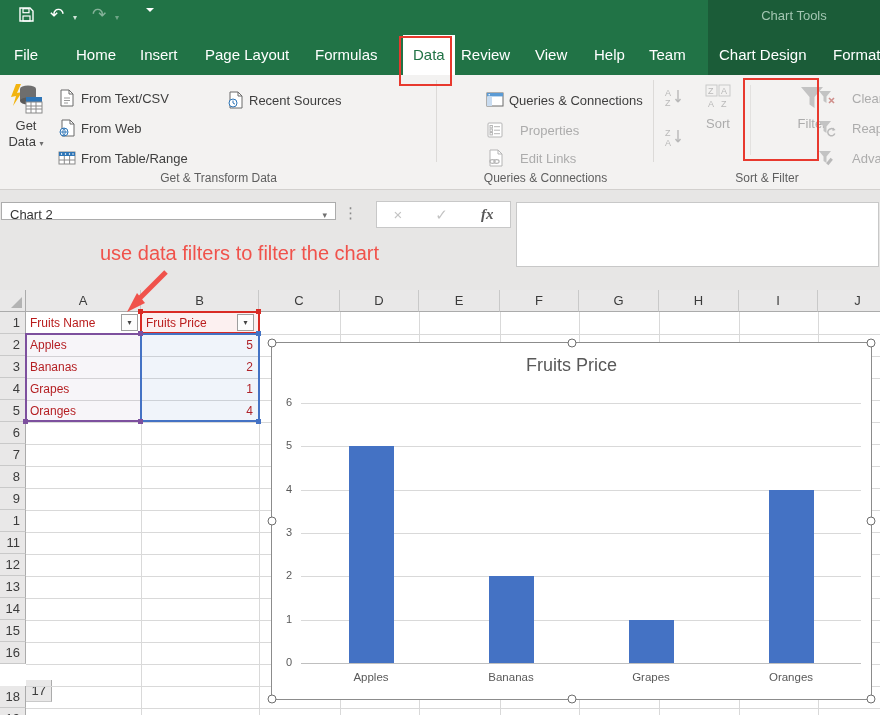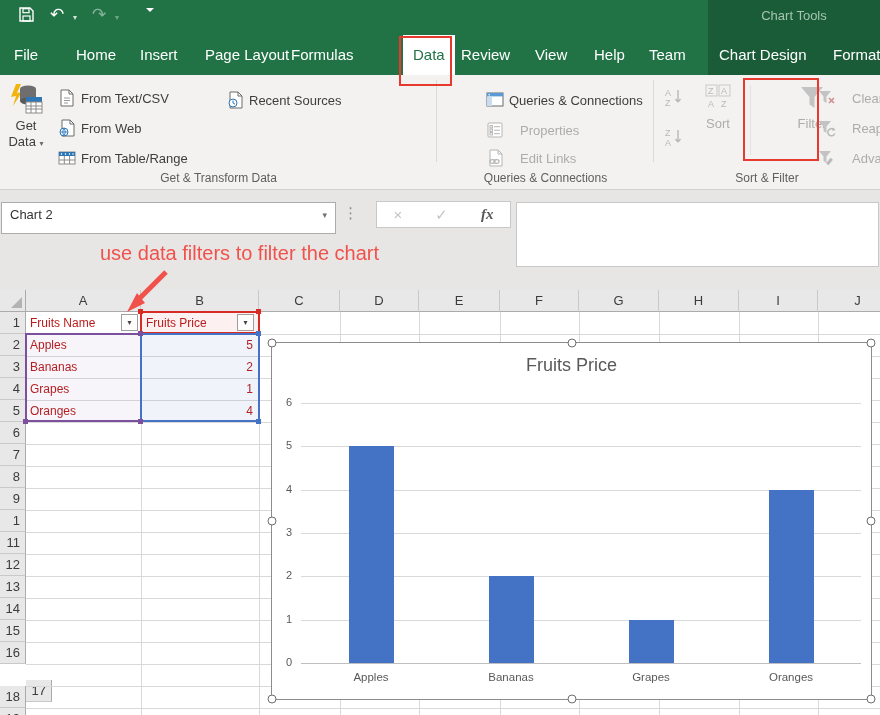--- a/index.html
+++ b/index.html
@@ -44,21 +44,21 @@
   .icon16{display:inline-block;width:18px;height:18px;flex:none;}
 
   
   .redbox{position:absolute;border:2px solid #E8392E;pointer-events:none;z-index:40;}
   #annotation{position:absolute;left:100px;top:242px;font-size:20px;color:#F0524B;
        font-weight:500;z-index:40;white-space:nowrap;}
   #arrow-svg{position:absolute;left:90px;top:262px;z-index:40;pointer-events:none;}
 
   
   #formula-row{position:absolute;left:0;top:190px;width:880px;height:100px;background:#E7E6E5;}
-  #name-box{position:absolute;left:1px;top:12px;width:335px;height:32px;background:#fff;
+  #name-box{position:absolute;left:1px;top:12px;width:335px;height:18px;background:#fff;
        border:1px solid #ACACAC;font-size:13px;color:#333;line-height:24px;padding-left:8px;}
   #name-box .caret{position:absolute;right:8px;top:0;color:#707070;font-size:9px;}
   #fx-dots{position:absolute;left:343px;top:14px;color:#8A8A8A;font-size:15px;letter-spacing:0;}
   #fx-box{position:absolute;left:376px;top:11px;width:135px;height:27px;background:#fff;
        border:1px solid #C8C8C8;display:flex;align-items:center;justify-content:space-around;}
   #fx-box .g{color:#C3C3C3;font-size:15px;}
   #fx-box .fx{color:#595959;font-family:"Liberation Serif",serif;font-style:italic;
        font-weight:bold;font-size:15px;}
   #formula-bar{position:absolute;left:516px;top:12px;width:363px;height:65px;background:#fff;
        border:1px solid #C8C8C8;}
@@ -117,21 +117,21 @@
   </div>
   <div id="ctx-dark"></div>
   <div id="chart-tools-label">Chart Tools</div>
 
   <div id="tabbar">
       <div class="tabdark"></div>
       <div class="tab" style="left: 14px;">File</div>
       <div class="tab" style="left: 76px;">Home</div>
       <div class="tab" style="left: 140px;">Insert</div>
       <div class="tab" style="left: 205px;">Page Layout</div>
-      <div class="tab" style="left: 291px; text-align: right;">Formulas</div>
+      <div class="tab" style="left: 315px; text-align: right;">Formulas</div>
       <div class="tab active" style="left: 403px;">Data</div>
       <div class="tab" style="left: 461px;">Review</div>
       <div class="tab" style="left: 535px;">View</div>
       <div class="tab" style="left: 594px;">Help</div>
       <div class="tab" style="left: 649px;">Team</div>
       <div class="tab" style="left: 719px;">Chart Design</div>
       <div class="tab" style="left: 833px;">Format</div>
     </div>
 
   <div id="ribbon">

